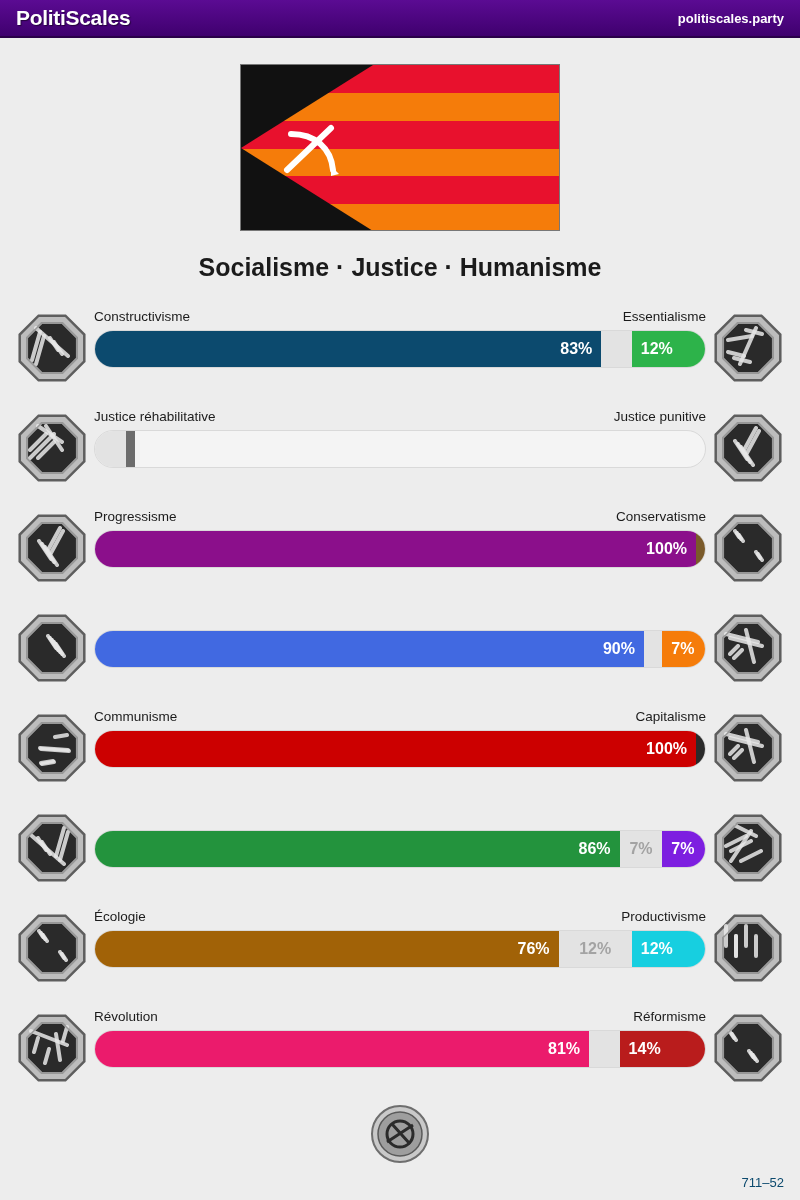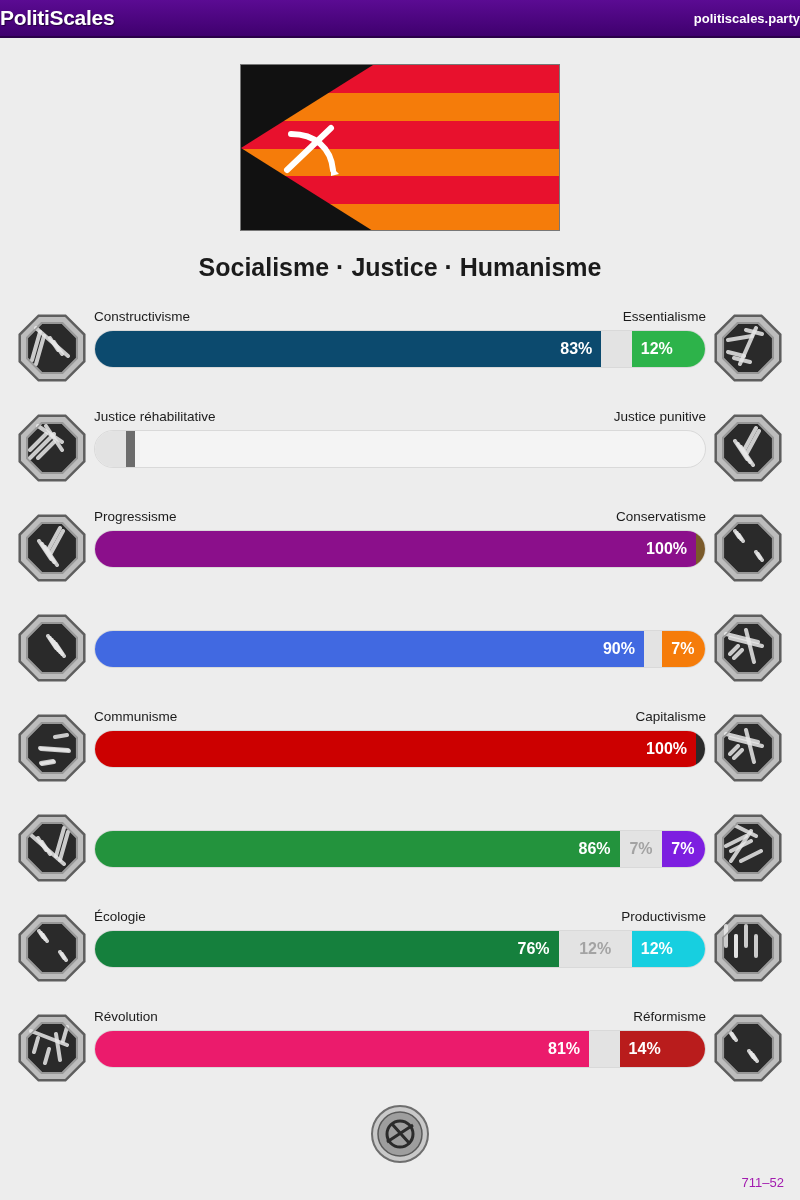--- a/index.html
+++ b/index.html
@@ -9,21 +9,21 @@
     background: #ededed;
     overflow: hidden;
     position: relative;
   }
   
   #header {
     height: 38px;
     background: #4b0082;
     background: linear-gradient(#5b0b93, #3f006e);
     display: flex; align-items: center; justify-content: space-between;
-    padding: 0 0;
+    padding: 0 16px;
     border-bottom: 2px solid #2a0049;
     text-align: center;
   }
   #logo {
     color: #ffffff;
     font-size: 21px;
     font-weight: bold;
     letter-spacing: -0.3px;
     text-shadow: 1px 1px 1px rgba(0,0,0,0.5);
   }
@@ -116,21 +116,21 @@
   .seg.neutral { color: #a3a3a3; background: #e3e3e3; }
   
   #footer-badge {
     display: flex; justify-content: center;
     padding-top: 8px;
   }
   #code {
     position: absolute;
     right: 16px; bottom: 10px;
     font-size: 13px;
-    color: #a21caf;
+    color: #0c4a6e;
   }
 </style>
 </head>
 <body>
 
 <div id="header">
   <div id="logo">PolitiScales</div>
   <div id="site">politiscales.party</div>
 </div>
 
@@ -384,21 +384,21 @@
           <path d="M34 14 L34 34" stroke="#e8e8e8" stroke-width="4" stroke-linecap="round" opacity="0.85"></path>
           <path d="M24 44 L24 24" stroke="#e8e8e8" stroke-width="4" stroke-linecap="round" opacity="0.85"></path>
           <polygon points="60.9,46.3 46.3,60.9 25.7,60.9 11.1,46.3 11.1,25.7 25.7,11.1 46.3,11.1 60.9,25.7" fill="none" stroke="#9a9a9a" stroke-width="1.5"></polygon>
         </svg>
       </div>
       <div class="labels">
         <span>Écologie</span>
         <span>Productivisme</span>
       </div>
       <div class="bar">
-        <div class="seg l" style="width: 76%; background: #15803d;">76%</div>
+        <div class="seg l" style="width: 76%; background: #a16207;">76%</div>
         <div class="seg neutral" style="width: 12%; justify-content: center;">12%</div>
         <div class="seg r" style="width: 12%; background: rgb(23, 207, 224);">12%</div>
       </div>
     </div>
     <div class="axis">
       <div class="badge left">
         <svg width="72" height="72" viewBox="0 0 72 72">
           <polygon points="68.3,49.4 49.4,68.3 22.6,68.3 3.7,49.4 3.7,22.6 22.6,3.7 49.4,3.7 68.3,22.6" fill="#bdbdbd" stroke="#5e5e5e" stroke-width="2.5"></polygon>
           <polygon points="60.9,46.3 46.3,60.9 25.7,60.9 11.1,46.3 11.1,25.7 25.7,11.1 46.3,11.1 60.9,25.7" fill="#2a2a2a" stroke="#8e8e8e" stroke-width="2"></polygon>
           <path d="M47 29 L51 15" stroke="#e8e8e8" stroke-width="4" stroke-linecap="round" opacity="0.85"></path>

